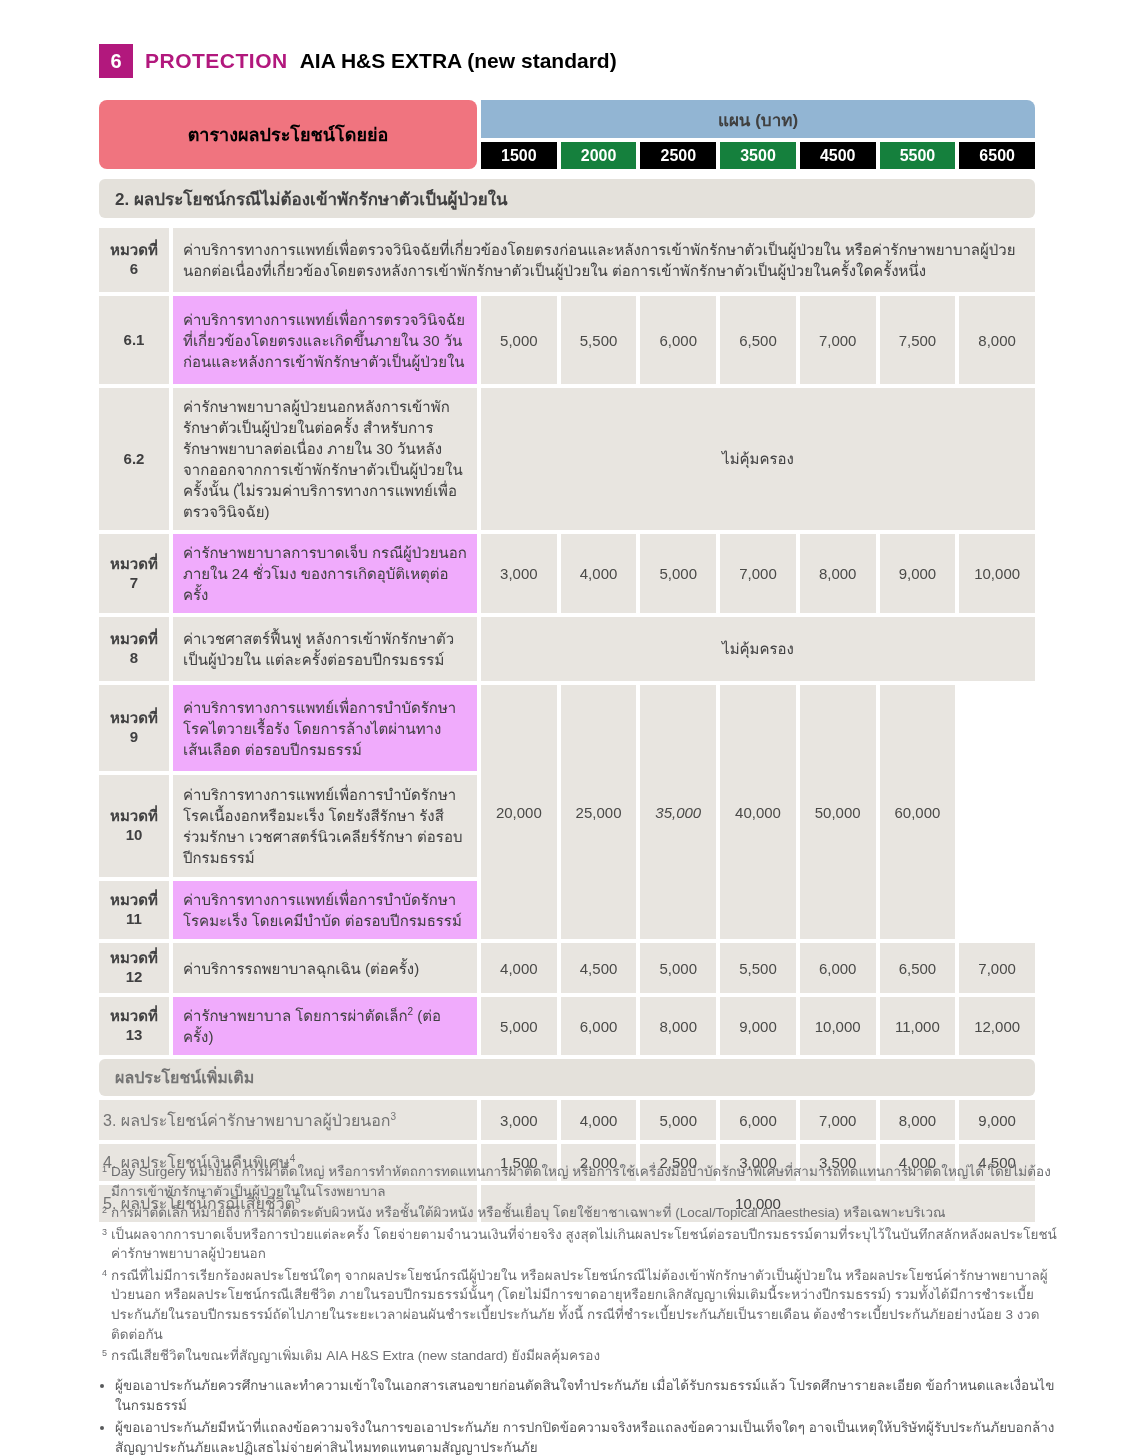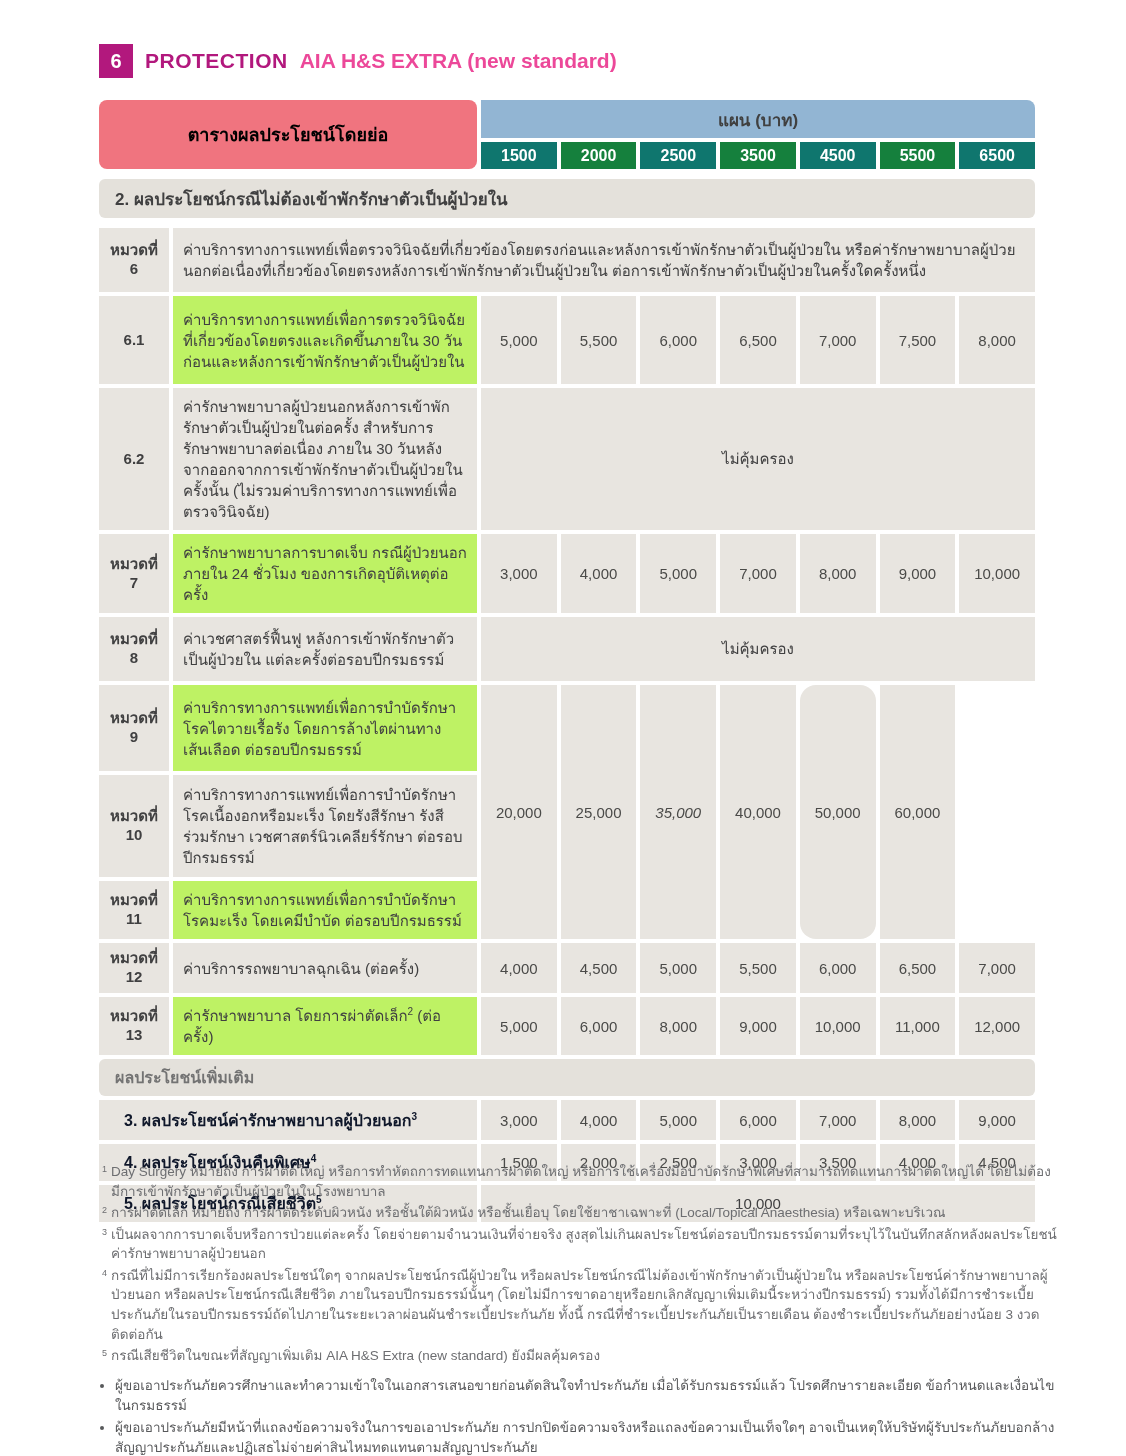--- a/index.html
+++ b/index.html
@@ -5,57 +5,57 @@
   * { margin:0; padding:0; box-sizing:border-box; }
   html,body { background:#ffffff; }
   body { font-family:"Liberation Sans", sans-serif; color:#434343; }
   .page { position:relative; width:1126px; height:1456px; background:#ffffff; overflow:hidden; }
 
   
   .doc-header { position:absolute; left:99px; top:44px; display:flex; align-items:center; gap:12px; }
   .num-box { width:34px; height:34px; background:#b2187d; color:#ffffff; font-size:20px; font-weight:bold;
              display:flex; align-items:center; justify-content:center; }
   .section-word { color:#b2187d; font-size:21px; font-weight:bold; letter-spacing:0.5px; }
-  .product-word { color:#ec4899; font-size:21px; font-weight:600; }
+  .product-word { color:#000000; font-size:21px; font-weight:600; }
 
   
   .tbl { position:absolute; left:99px; top:100px; width:936px; }
   .grid { display:grid; grid-template-columns:70px 304px repeat(7, 1fr); gap:4px; margin-bottom:4px; }
   .cell { overflow:hidden; }
 
   
   .hdr-grid { grid-template-rows:38px 27px; }
   .hdr-pink { grid-column:1/3; grid-row:1/3; background:#f0747f; border-radius:8px; color:#000000;
               font-size:18px; font-weight:bold; display:flex; align-items:center; justify-content:center; }
   .hdr-blue { grid-column:3/10; grid-row:1; background:#92b5d3; border-radius:0 8px 0 0; color:#404040;
               font-size:17px; font-weight:bold; display:flex; align-items:center; justify-content:center; }
   .plan-cell { color:#ffffff; font-size:16px; font-weight:bold; display:flex; align-items:center; justify-content:center; }
-  .plan-lav { background:#0f766e; }
+  .plan-lav { background:#000000; }
   .plan-drk { background:#15803d; }
 
   
   .bar { background:#e4e1db; border-radius:6px; min-height:38px; display:flex; align-items:center;
          padding:6px 16px; margin-bottom:10px; }
   .bar-title { font-size:17px; font-weight:bold; color:#404041; }
   .bar-extra { min-height:30px; margin-bottom:4px; }
   .extra-title { font-size:16px; font-weight:bold; color:#737373; }
   .space-above { margin-top:10px; }
 
   
   .lbl { background:#e8e5e0; display:flex; flex-direction:column; align-items:center; justify-content:center;
          font-weight:bold; font-size:15px; color:#404041; text-align:center; line-height:1.25; padding:4px 2px; }
   .desc { background:#e8e5e0; font-size:15px; color:#404041; line-height:1.4; padding:8px 10px;
           display:flex; flex-direction:column; justify-content:center; overflow-wrap:anywhere; }
-  .desc.dark { background:#bef264; }
+  .desc.dark { background:#f0abfc; }
   .val { background:#e8e5e0; font-size:15px; color:#4a4a48; display:flex; align-items:center; justify-content:center; }
   .span-right { grid-column:2/10; }
   .nocov { grid-column:3/10; background:#e8e5e0; font-size:15px; color:#404041;
            display:flex; align-items:center; justify-content:center; }
-  .benefit-left { grid-column:1/3; background:#e8e5e0; font-size:16px; font-weight:bold; color:#0f172a;
-                  display:flex; align-items:center; padding:6px 25px; }
+  .benefit-left { grid-column:1/3; background:#e8e5e0; font-size:16px; font-weight:normal; color:#737373;
+                  display:flex; align-items:center; padding:6px 4px; }
   sup { font-size:10px; vertical-align:super; line-height:0; }
 
   
   .h-cat6 .cell { min-height:64px; }
   .h-61 .cell   { min-height:88px; }
   .h-62 .cell   { min-height:124px; }
   .h-7 .cell    { min-height:58px; }
   .h-8 .cell    { min-height:64px; }
   .h-12 .cell   { min-height:50px; }
   .h-13 .cell   { min-height:58px; }
@@ -167,21 +167,21 @@
       <div class="cell desc mh10" style="grid-column:2; grid-row:2;">ค่าบริการทางการแพทย์เพื่อการบำบัดรักษาโรคเนื้องอกหรือมะเร็ง โดยรังสีรักษา รังสีร่วมรักษา เวชศาสตร์นิวเคลียร์รักษา ต่อรอบปีกรมธรรม์</div>
       <div class="cell lbl mh11" style="grid-column:1; grid-row:3;">
         <span>หมวดที่</span>
         <span>11</span>
       </div>
       <div class="cell desc dark mh11" style="grid-column:2; grid-row:3;">ค่าบริการทางการแพทย์เพื่อการบำบัดรักษาโรคมะเร็ง โดยเคมีบำบัด ต่อรอบปีกรมธรรม์</div>
       <div class="cell val rowspan3" style="grid-column:3;">20,000</div>
       <div class="cell val rowspan3" style="grid-column:4;">25,000</div>
       <div class="cell val rowspan3" style="grid-column:5;font-style:italic;">35,000</div>
       <div class="cell val rowspan3" style="grid-column:6;">40,000</div>
-      <div class="cell val rowspan3" style="grid-column:7;border-radius:16px;">50,000</div>
+      <div class="cell val rowspan3" style="grid-column:7;">50,000</div>
       <div class="cell val rowspan3" style="grid-column:8;">60,000</div>
     </div>
 
     <div class="grid h-12">
       <div class="cell lbl">
         <span>หมวดที่</span>
         <span>12</span>
       </div>
       <div class="cell desc">ค่าบริการรถพยาบาลฉุกเฉิน (ต่อครั้ง)</div>
       <div class="cell val">4,000</div>

